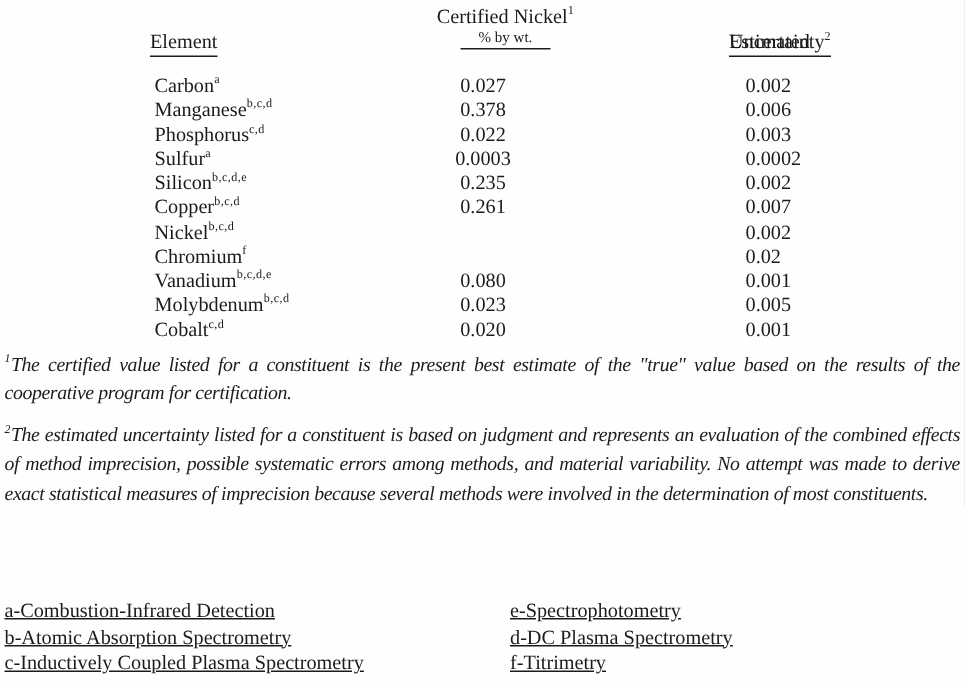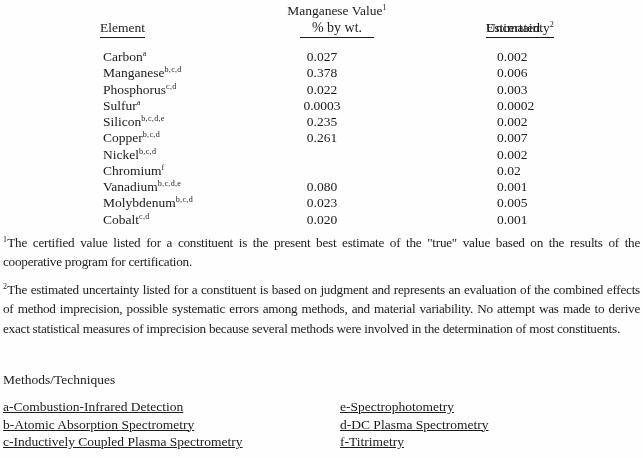--- a/index.html
+++ b/index.html
@@ -19,54 +19,55 @@
     letter-spacing: 0.3px;
   }
   .u {
     display: inline-block;
     border-bottom: 1.3px solid #1b1b1b;
     padding-bottom: 1px;
   }
   
   .h-el    { position: absolute; left: 100px; top: 20px; font-size: 13.5px; }
   .h-cv    { position: absolute; left: 252px; top: 3px;  width: 170px; text-align: center; font-size: 13.5px; }
-  .h-unit  { position: absolute; left: 252px; top: 20px; width: 170px; text-align: center; font-size: 14px; }
+  .h-unit  { position: absolute; left: 252px; top: 20px; width: 170px; text-align: center; font-size: 10px; }
   .h-unit .u { padding-left: 12px; padding-right: 12px; }
   .h-est   { position: absolute; left: 486px; top: 20px;  font-size: 13.5px; }
   .h-unc   { position: absolute; left: 486px; top: 20px; font-size: 13.5px; }
   
   .rows  { position: absolute; top: 49px; left: 0; width: 568px; }
   .row   { position: relative; height: 16.25px; font-size: 13.5px; }
   .c-el  { position: absolute; left: 103px; white-space: nowrap; }
   .c-val { position: absolute; left: 242px; width: 160px; text-align: center; }
   .c-unc { position: absolute; left: 497px; }
   
   .footnote {
     position: absolute; left: 3px; width: 637px;
     text-align: justify;
     font-size: 13.2px; line-height: 19.3px;
     letter-spacing: -0.25px;
+    font-style: italic;
   }
   .fn-1 { top: 233px; }
   .fn-2 { top: 280px; }
   
   .methods-heading { position: absolute; left: 3px; top: 372px; font-size: 13.5px; }
   .methods-col { position: absolute; top: 398px; font-size: 13.5px; line-height: 17.6px; text-decoration: underline; }
   .methods-left  { left: 3px; }
   .methods-right { left: 340px; }
   .methods-col div { white-space: nowrap; }
 </style>
 </head>
 <body>
 
 <div class="page">
 
   <div class="h-el"><span class="u">Element</span></div>
 
-  <div class="h-cv"><span>Manganese Value</span><sup>1</sup></div>
+  <div class="h-cv"><span>Certified Nickel</span><sup>1</sup></div>
 
   <div class="h-unit"><span class="u">% by wt.</span></div>
 
   <div class="h-est"><span>Estimated</span></div>
 
   <div class="h-unc"><span class="u"><span>Uncertainty</span><sup>2</sup></span></div>
 
   <div class="rows" id="rows">
       <div class="row">
         <span class="c-el"><span>Carbon</span><sup>a</sup></span>
@@ -120,21 +121,20 @@
         <span class="c-el"><span>Cobalt</span><sup>c,d</sup></span>
         <span class="c-val">0.020</span>
         <span class="c-unc">0.001</span>
       </div>
     </div>
 
   <div class="footnote fn-1"><sup>1</sup><span>The certified value listed for a constituent is the present best estimate of the "true" value based on the results of the cooperative program for certification.</span></div>
 
   <div class="footnote fn-2"><sup>2</sup><span>The estimated uncertainty listed for a constituent is based on judgment and represents an evaluation of the combined effects of method imprecision, possible systematic errors among methods, and material variability. No attempt was made to derive exact statistical measures of imprecision because several methods were involved in the determination of most constituents.</span></div>
 
-  <div class="methods-heading">Methods/Techniques</div>
 
   <div class="methods-col methods-left">
     <div>a-Combustion-Infrared Detection</div>
     <div>b-Atomic Absorption Spectrometry</div>
     <div>c-Inductively Coupled Plasma Spectrometry</div>
   </div>
 
   <div class="methods-col methods-right">
     <div>e-Spectrophotometry</div>
     <div>d-DC Plasma Spectrometry</div>

